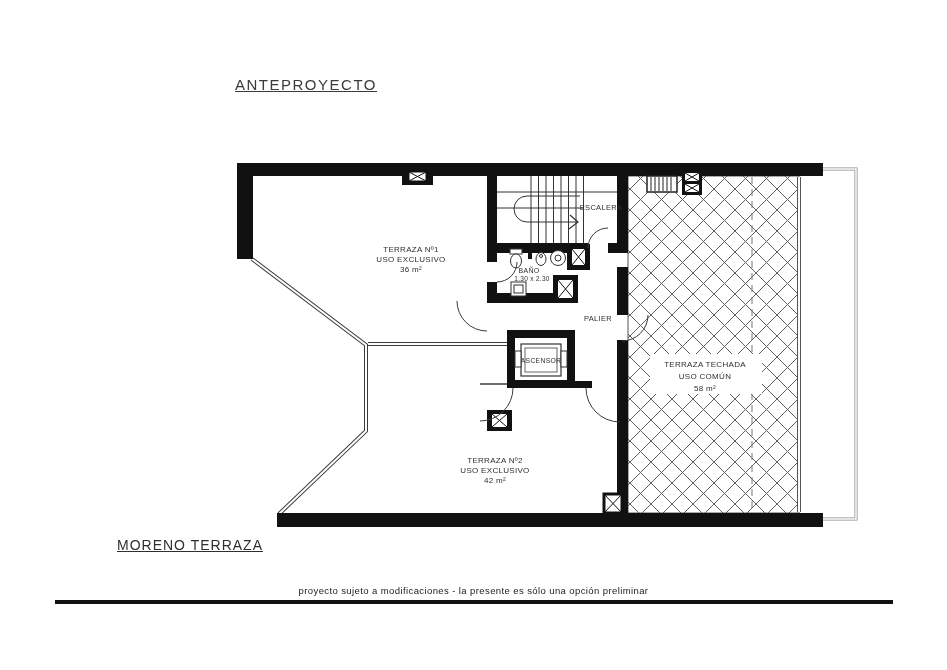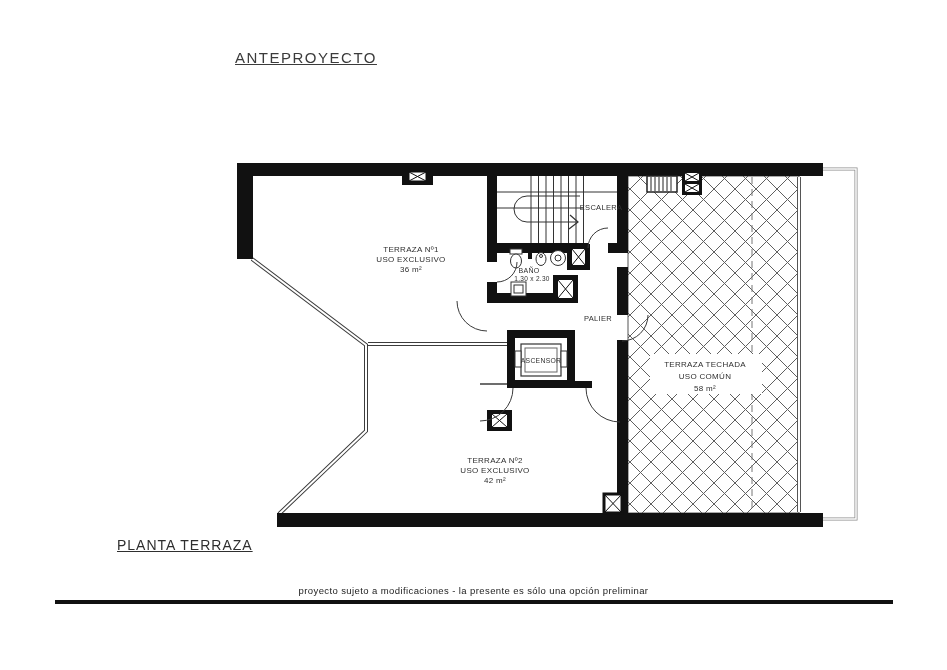--- a/index.html
+++ b/index.html
@@ -1,18 +1,18 @@
 <!DOCTYPE html>
 <html><head>
 <meta charset="utf-8">
 <style>
   html,body{margin:0;padding:0;background:#fff;}
   body{width:947px;height:670px;position:relative;overflow:hidden;
        font-family:"Liberation Sans", sans-serif;color:#2e2e2e;}
-  .header{position:absolute;top:49px;left:156px;width:300px;text-align:center;
+  .header{position:absolute;top:76px;left:156px;width:300px;text-align:center;
           color:#3b3b3b;line-height:1.15;}
   .header .t1{font-size:15px;letter-spacing:1.5px;}
   .header .t1 span{text-decoration:underline;padding:0 2px;}
   .header .t2{font-size:15px;letter-spacing:0.5px;margin-top:1px;}
   .plan-name{position:absolute;top:537px;left:117px;font-size:14px;
              letter-spacing:1px;color:#2f2f2f;}
   .plan-name span{text-decoration:underline;padding-right:5px;}
   .disclaimer{position:absolute;top:585px;left:0;width:947px;text-align:center;
               font-size:9.5px;letter-spacing:0.4px;color:#222;}
   .rule{position:absolute;top:600px;left:55px;width:838px;height:4px;background:#111;}
@@ -163,15 +163,15 @@
     <text class="lbl" x="705" y="391" font-size="8">58 m²</text>
 
     <text class="lbl" x="601" y="210" font-size="7.5">ESCALERA</text>
     <text class="lbl" x="598" y="321" font-size="7.5">PALIER</text>
     <text class="lbl" x="529" y="273" font-size="7">BAÑO</text>
     <text class="lbl" x="532" y="281" font-size="6.5">1.30 x 2.30</text>
     <text class="lbl" x="541" y="363" font-size="6.8">ASCENSOR</text>
   </g>
 </svg>
 
-<div class="plan-name"><span>PLANTA TERRAZA</span></div>
+<div class="plan-name"><span>MORENO TERRAZA</span></div>
 <div class="disclaimer">proyecto sujeto a modificaciones - la presente es sólo una opción preliminar</div>
 <div class="rule"></div>
 
 </body></html>

